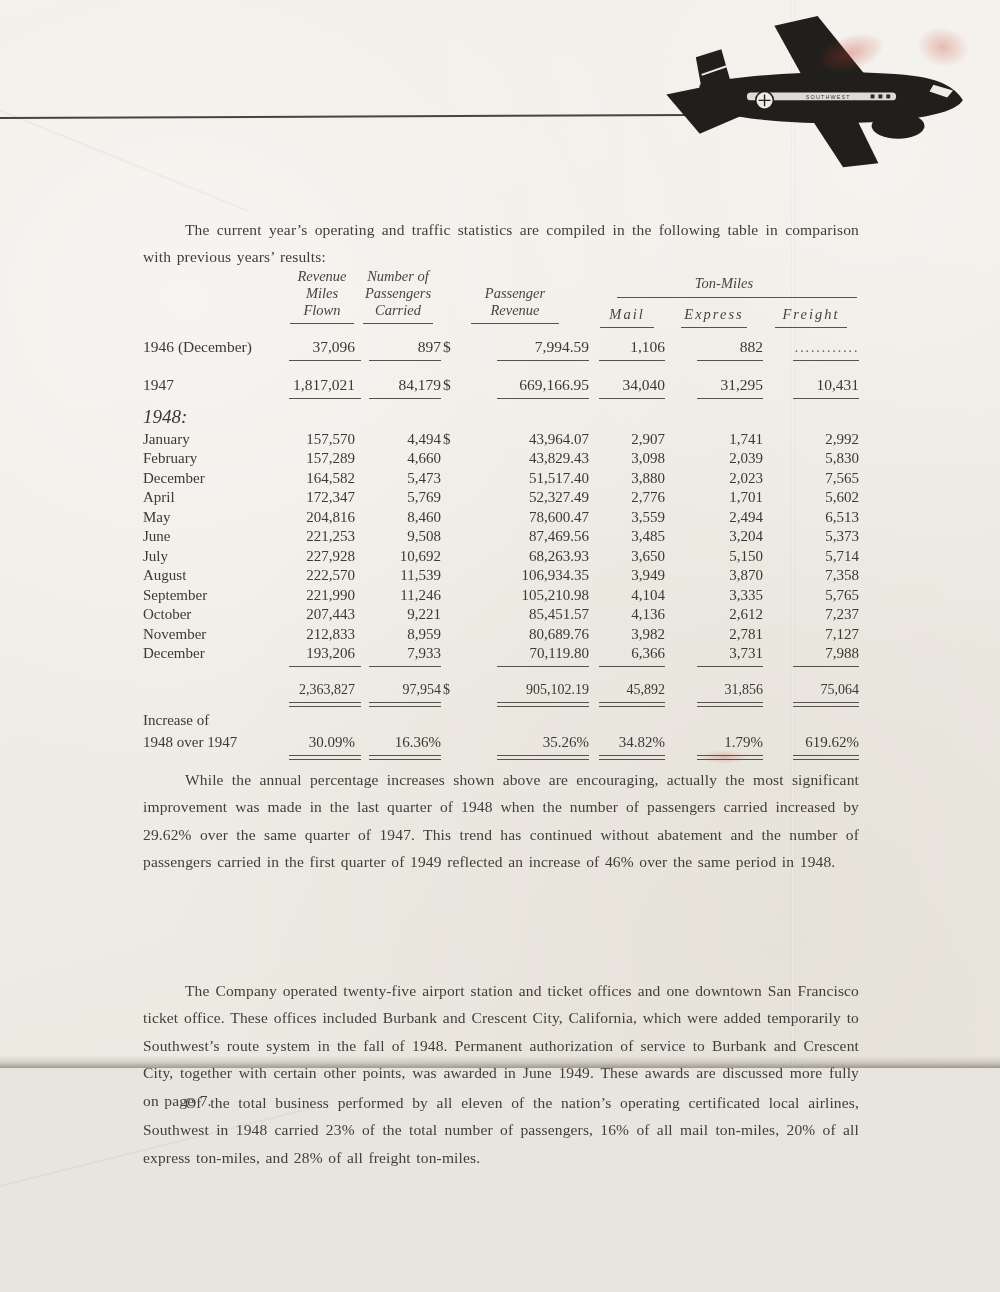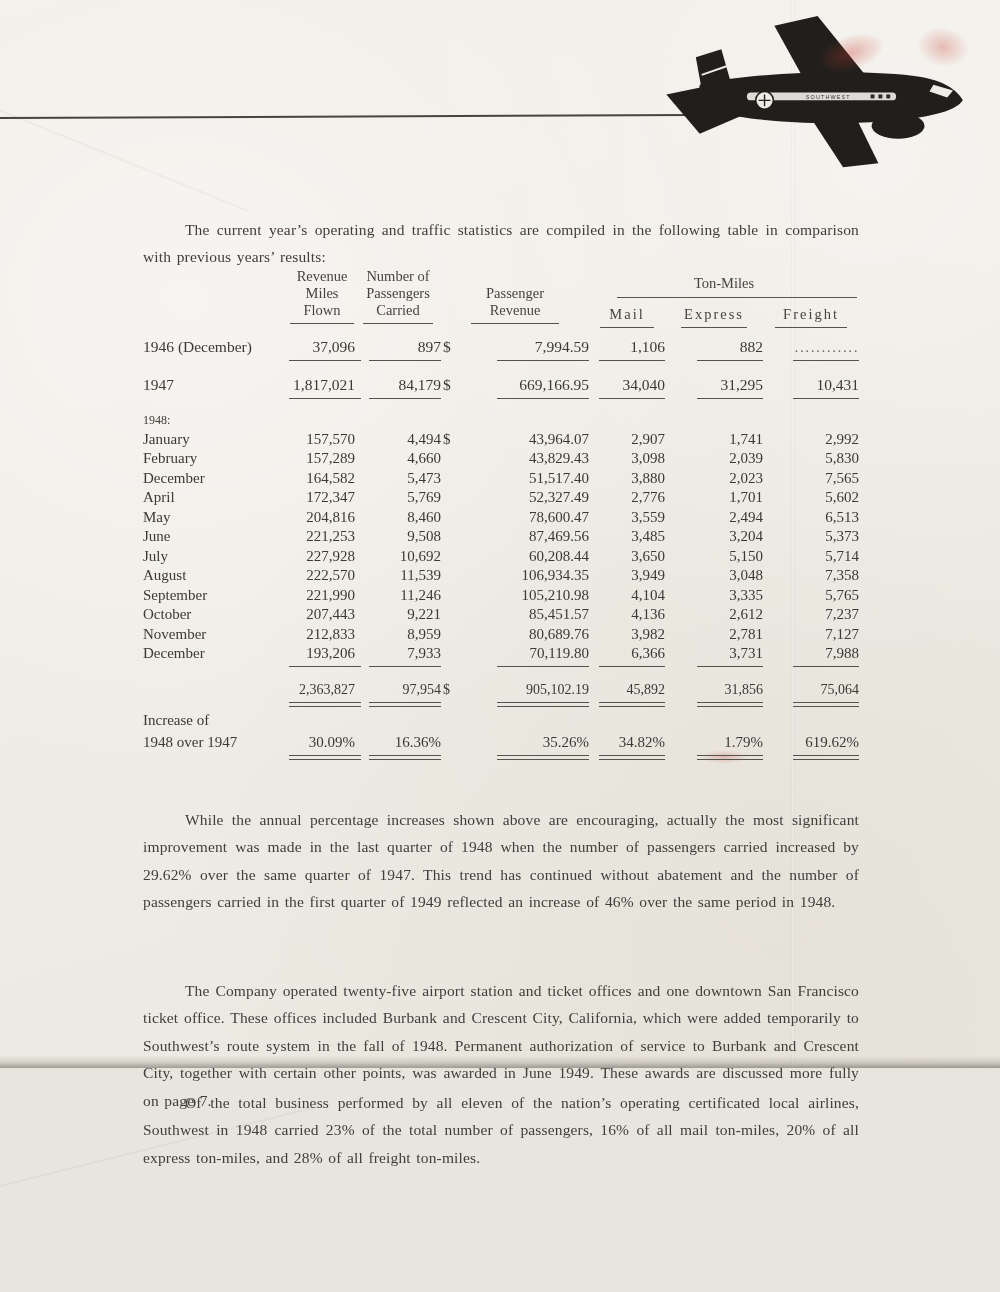--- a/index.html
+++ b/index.html
@@ -30,40 +30,40 @@
   .stamp1{left:818px;top:36px;width:66px;height:34px;transform:rotate(-18deg);
     background:radial-gradient(ellipse at center,rgba(196,57,45,.34) 0%,rgba(196,57,45,.10) 55%,transparent 75%);}
   .stamp2{left:918px;top:28px;width:50px;height:38px;transform:rotate(12deg);
     background:radial-gradient(ellipse at center,rgba(196,57,45,.30) 0%,rgba(196,57,45,.08) 55%,transparent 75%);}
   .stamp3{left:700px;top:750px;width:48px;height:14px;
     background:radial-gradient(ellipse at center,rgba(196,57,45,.25) 0%,transparent 72%);}
 
   .para{position:absolute;left:143px;width:716px;font-size:15.5px;line-height:27.5px;
     text-align:justify;text-indent:42px;letter-spacing:.15px;word-spacing:1.5px;}
   .intro{top:200px;}
-  .p1{top:790px;}
+  .p1{top:750px;}
   .p2{top:961px;}
   .p3{top:1073px;}
 
   table.stats{position:absolute;left:143px;top:262px;width:716px;border-collapse:collapse;table-layout:fixed;color:#3a3933;}
   table.stats th,table.stats td{padding:0;font-weight:normal;}
   .num{text-align:right;}
-  .hdr{vertical-align:bottom;text-align:center;font-size:14.5px;line-height:17px;color:#454440;}
+  .hdr{vertical-align:bottom;text-align:center;font-size:14.5px;line-height:17px;color:#454440;font-style:italic;}
   .hdr .hl{display:block;}
   .ls{letter-spacing:2px;}
   .hul{border-top:1.5px solid #55544c;margin:4px auto 6px;}
   .sub .hul{margin-bottom:2px;}
   .hu64{width:64px}.hu70{width:70px}.hu88{width:88px}.hu54{width:54px}.hu66{width:66px}.hu72{width:72px}
   .tonm{vertical-align:bottom;}
   .tmrule{border-top:1.5px solid #55544c;margin:5px 2px 4px 28px;}
   .thr1 th{height:40px;}
   .thr2 th{height:28px;}
 
   .yr td{height:26px;vertical-align:bottom;font-size:15.5px;margin-left:8px;}
-  .yrlabel td{height:22px;vertical-align:bottom;font-size:12px;}
+  .yrlabel td{height:22px;vertical-align:bottom;font-size:19px;font-style:italic;}
   .mo td{height:19.5px;vertical-align:bottom;font-size:15px;}
   .tot td{height:24px;vertical-align:bottom;font-size:14px;}
   .inc1 td{height:16px;vertical-align:bottom;font-size:15px;}
   .inc2 td{height:22px;vertical-align:bottom;font-size:15px;}
   .inclbl2{padding-left:16px;}
   .mlabel{padding-left:30px;}
   .rr td{height:12px;vertical-align:top;}
   .drr td{height:14px;vertical-align:top;}
   .rule{border-top:1.5px solid #55544c;width:72px;margin:4px 0 0 auto;}
   .drule{height:3px;border-top:1.4px solid #55544c;border-bottom:1.4px solid #55544c;width:72px;margin:4px 0 0 auto;}
@@ -276,32 +276,32 @@
         <td class="num">9,508</td>
         <td class="num"><span class="cur"></span><span>87,469.56</span></td>
         <td class="num">3,485</td>
         <td class="num">3,204</td>
         <td class="num">5,373</td>
       </tr>
       <tr class="mo">
         <td class="mlabel">July</td>
         <td class="num">227,928</td>
         <td class="num">10,692</td>
-        <td class="num"><span class="cur"></span><span>60,208.44</span></td>
+        <td class="num"><span class="cur"></span><span>68,263.93</span></td>
         <td class="num">3,650</td>
         <td class="num">5,150</td>
         <td class="num">5,714</td>
       </tr>
       <tr class="mo">
         <td class="mlabel">August</td>
         <td class="num">222,570</td>
         <td class="num">11,539</td>
         <td class="num"><span class="cur"></span><span>106,934.35</span></td>
         <td class="num">3,949</td>
-        <td class="num">3,048</td>
+        <td class="num">3,870</td>
         <td class="num">7,358</td>
       </tr>
       <tr class="mo">
         <td class="mlabel">September</td>
         <td class="num">221,990</td>
         <td class="num">11,246</td>
         <td class="num"><span class="cur"></span><span>105,210.98</span></td>
         <td class="num">4,104</td>
         <td class="num">3,335</td>
         <td class="num">5,765</td>

